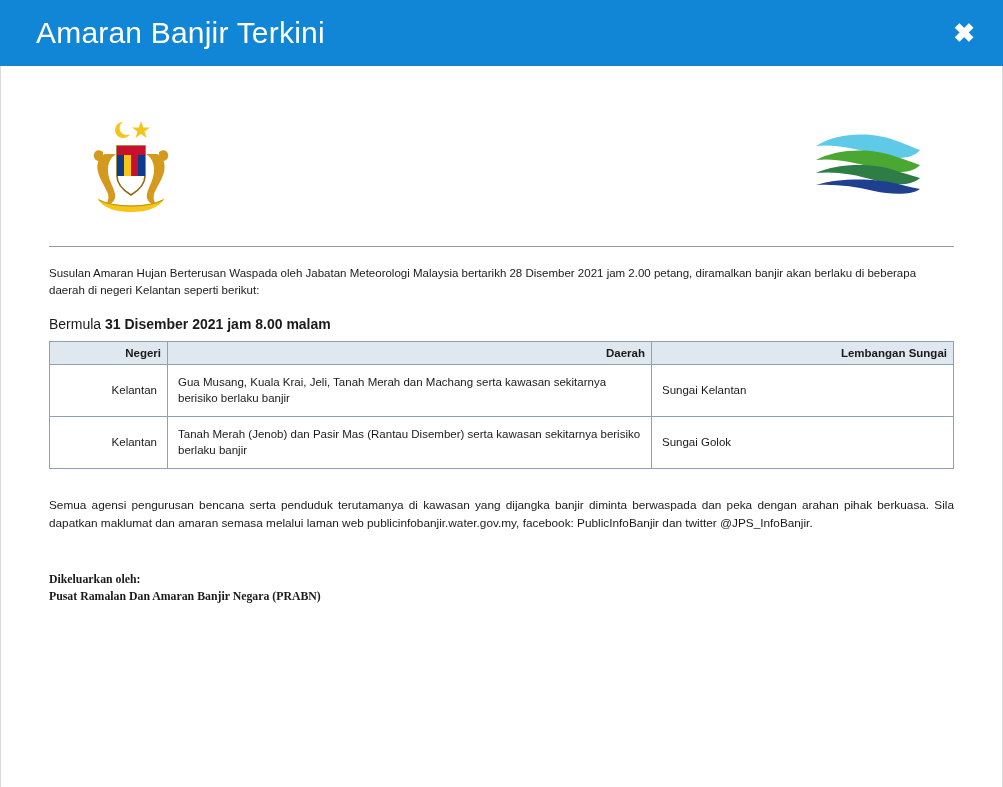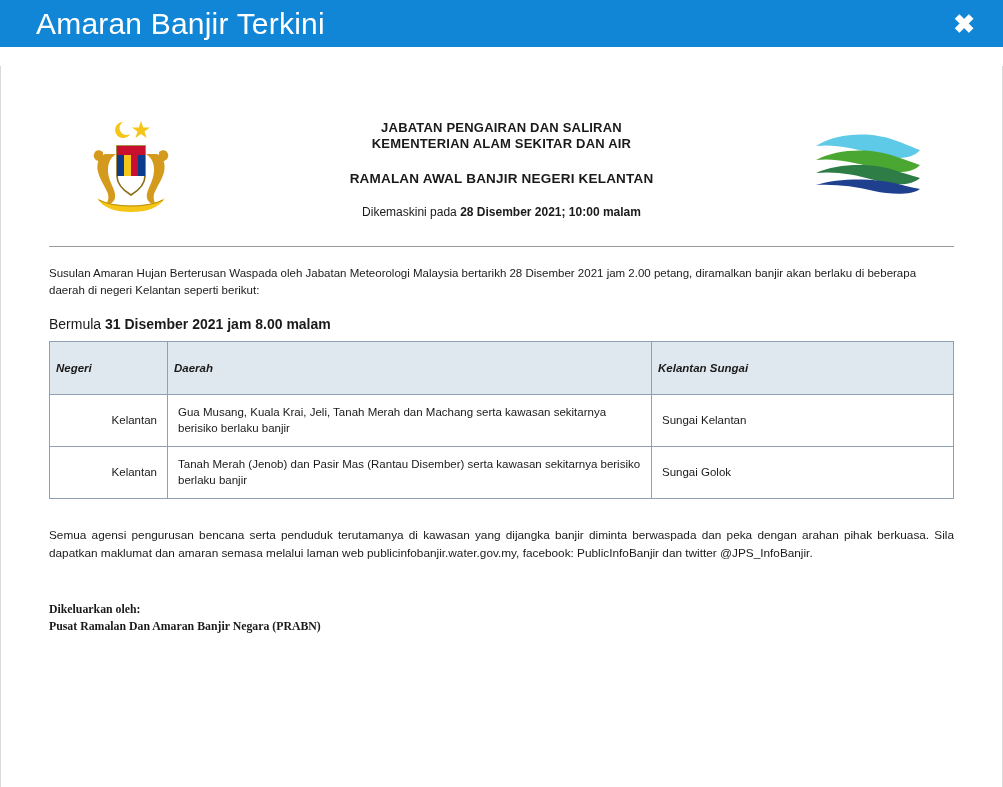--- a/index.html
+++ b/index.html
@@ -15,21 +15,21 @@
     height: 787px;
     background: #ffffff;
     overflow: hidden;
   }
 
   
   .header-bar {
     position: absolute;
     top: 0; left: 0;
     width: 1003px;
-    height: 47px;
+    height: 66px;
     background: #1186d6;
     display: flex;
     align-items: center;
     justify-content: space-between;
     padding: 0 22px 0 36px;
   }
   .header-title {
     color: #ffffff;
     font-size: 30px;
     font-weight: normal;
@@ -128,25 +128,24 @@
   table.flood-table {
     width: 100%;
     border-collapse: collapse;
     margin-top: 9px;
     table-layout: fixed;
   }
   table.flood-table th {
     background: #dfe7ef;
     border: 1px solid #8fa0b3;
     font-size: 11.5px;
-    font-style: italic;
-    font-weight: bold;
-    color: #1a1a1a;
-    padding: 20px 6px;
-    text-align: left;
+    font-weight: bold;
+    color: #1a1a1a;
+    padding: 5px 6px;
+    text-align: right;
   }
   table.flood-table td {
     border: 1px solid #8fa0b3;
     font-size: 11.5px;
     color: #1a1a1a;
     padding: 10px 10px;
     vertical-align: middle;
     line-height: 1.35;
   }
   td.col-negeri { text-align: right; width: 118px; }
@@ -217,40 +216,34 @@
         <path d="M20 88 c14 8 50 8 64 0" fill="none" stroke="#b98e12" stroke-width="1"></path>
       </svg>
 
       <svg class="jps-logo" viewBox="0 0 112 66">
         <path d="M4 16 C26 2 60 2 82 10 C94 14 102 18 108 20 C100 30 80 30 62 24 C42 18 22 14 4 16 Z" fill="#5fc9e8"></path>
         <path d="M4 30 C26 18 60 18 82 26 C94 30 102 33 108 35 C100 44 80 44 62 38 C42 32 22 28 4 30 Z" fill="#4aa832"></path>
         <path d="M4 43 C26 33 60 33 82 40 C94 44 102 46 108 48 C100 56 80 56 62 50 C42 44 22 41 4 43 Z" fill="#2e7d46"></path>
         <path d="M4 55 C26 48 60 48 82 53 C94 56 102 58 108 59 C100 65 80 65 62 61 C42 56 22 54 4 55 Z" fill="#1f3f8f"></path>
       </svg>
 
-      <div class="lh-text">
-        <div class="lh-line1">JABATAN PENGAIRAN DAN SALIRAN</div>
-        <div class="lh-line2">KEMENTERIAN ALAM SEKITAR DAN AIR</div>
-        <div class="lh-line3">RAMALAN AWAL BANJIR NEGERI KELANTAN</div>
-        <div class="lh-updated"><span>Dikemaskini pada </span><b>28 Disember 2021; 10:00 malam</b></div>
-      </div>
     </div>
 
     <hr class="divider">
 
     <p class="intro">Susulan Amaran Hujan Berterusan Waspada oleh Jabatan Meteorologi Malaysia bertarikh 28 Disember 2021 jam 2.00 petang, diramalkan banjir akan berlaku di beberapa daerah di negeri Kelantan seperti berikut:</p>
 
     <div class="starting"><span>Bermula </span><b>31 Disember 2021 jam 8.00 malam</b></div>
 
     <table class="flood-table">
       <thead>
         <tr>
           <th class="col-negeri">Negeri</th>
           <th class="col-daerah">Daerah</th>
-          <th class="col-lembangan">Kelantan Sungai</th>
+          <th class="col-lembangan">Lembangan Sungai</th>
         </tr>
       </thead>
       <tbody>
         <tr>
           <td class="col-negeri">Kelantan</td>
           <td class="col-daerah">Gua Musang, Kuala Krai, Jeli, Tanah Merah dan Machang serta kawasan sekitarnya berisiko berlaku banjir</td>
           <td class="col-lembangan">Sungai Kelantan</td>
         </tr>
         <tr>
           <td class="col-negeri">Kelantan</td>

